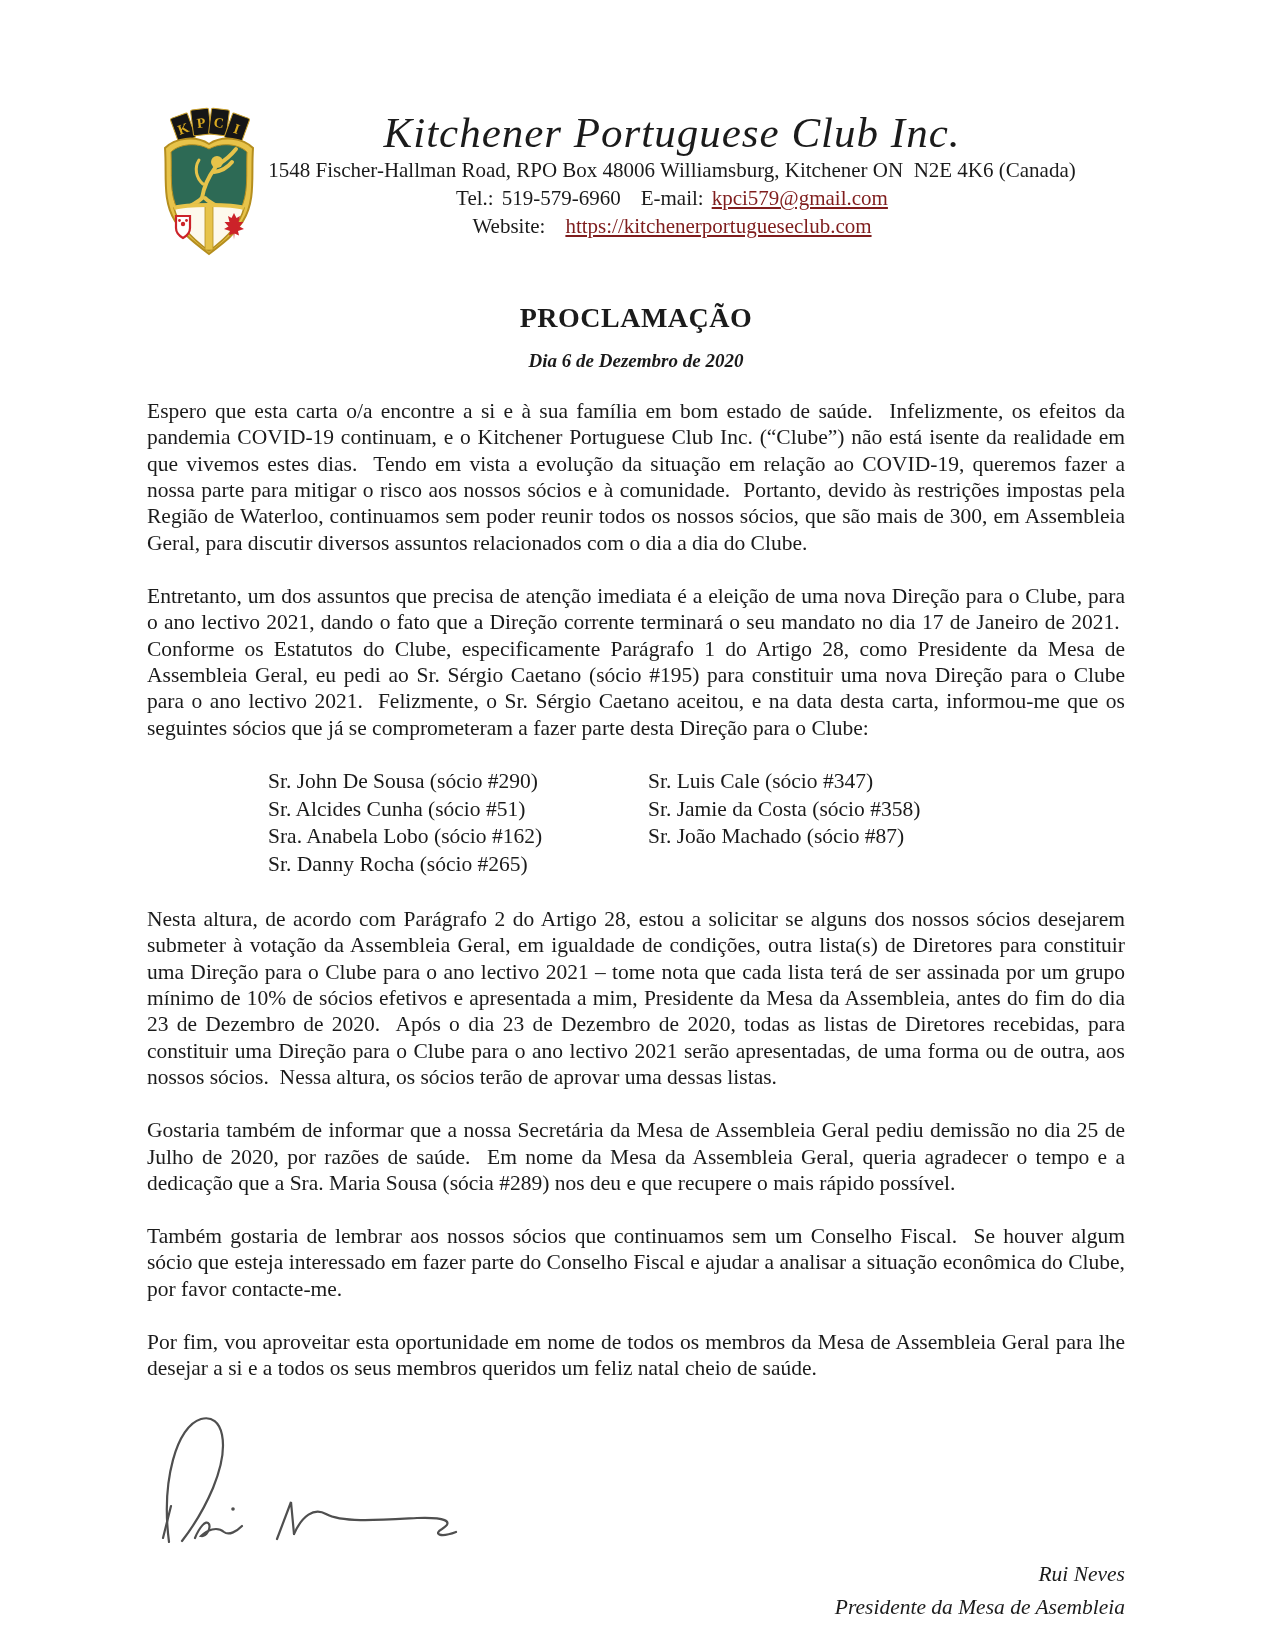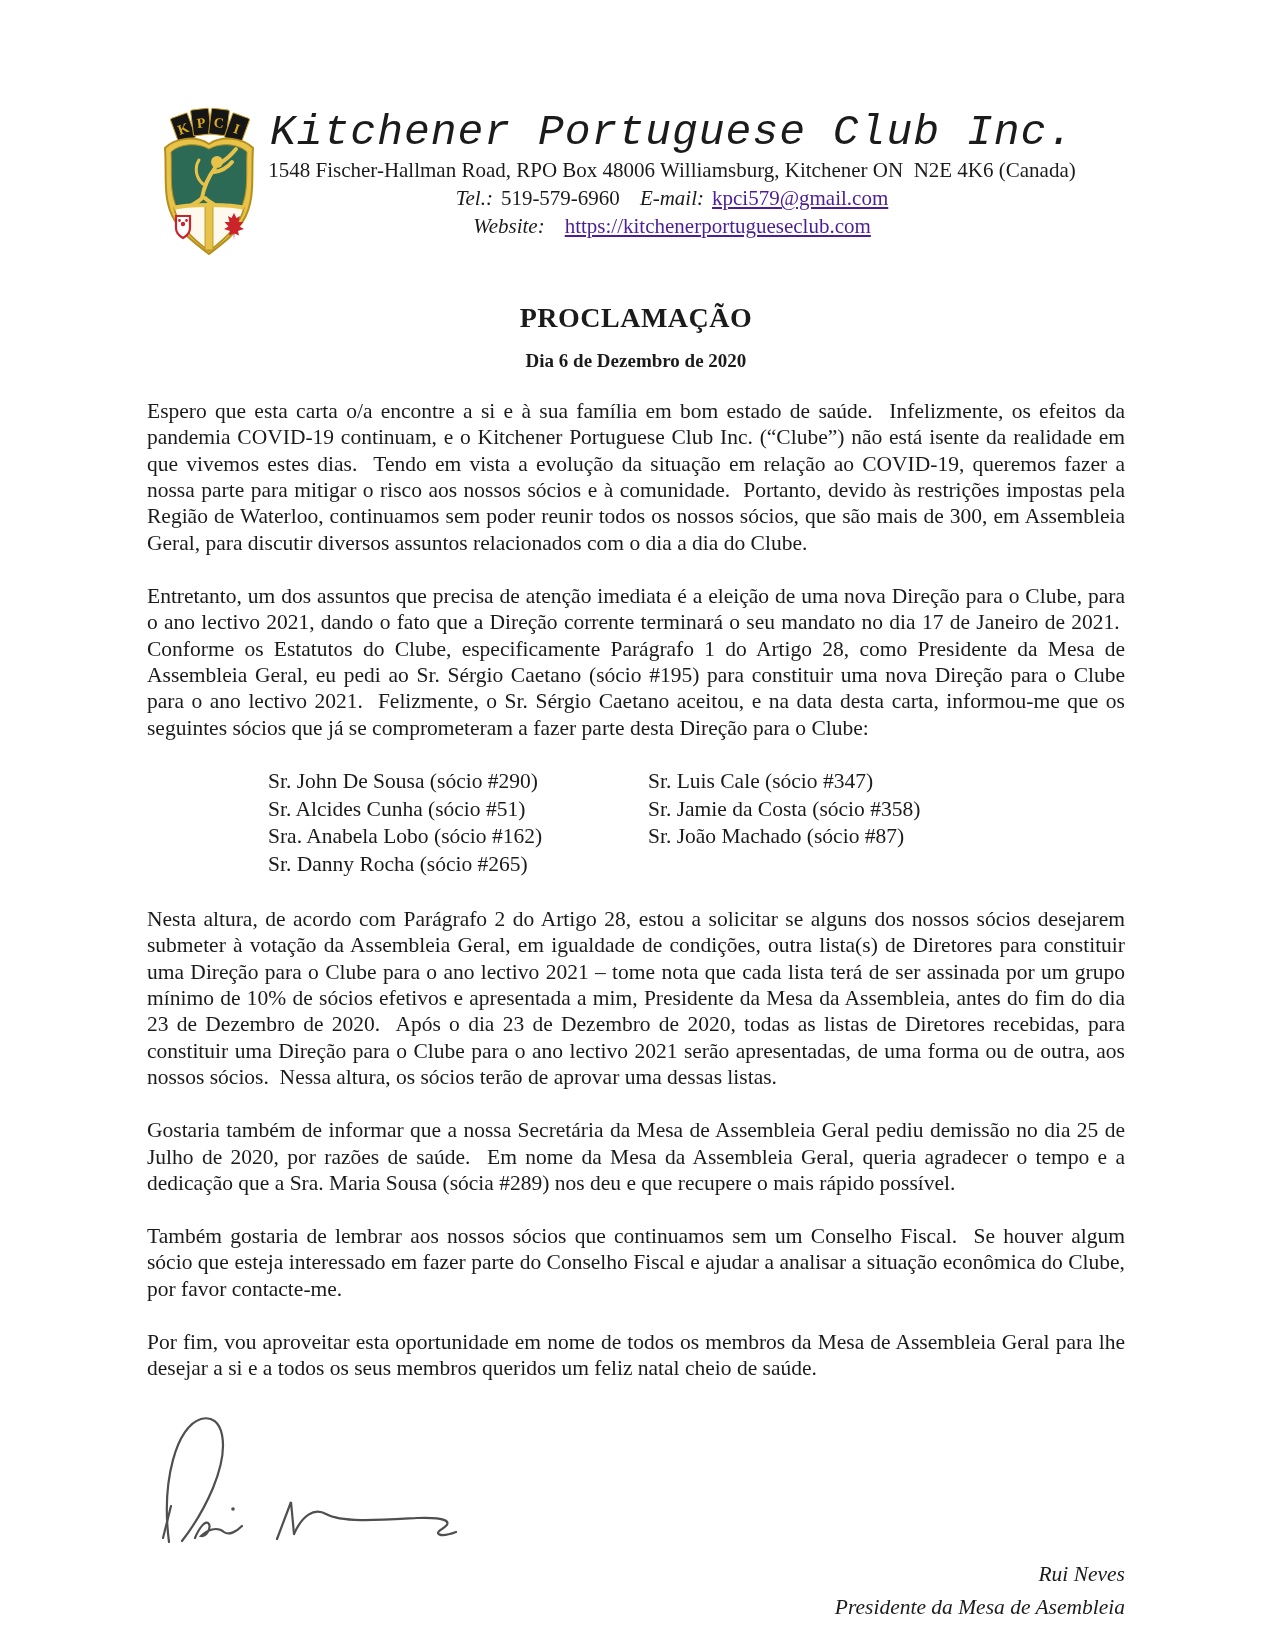--- a/index.html
+++ b/index.html
@@ -23,38 +23,37 @@
   
   .letterhead { display: flex; margin-top: 104px; }
   .logo-wrap { flex: none; width: 112px; margin-left: 6px; }
   .header-text { flex: 1; text-align: center; padding-right: 46px; }
   .club-name {
     font-size: 43px;
     font-style: italic;
     letter-spacing: 1px;
     line-height: 1.05;
     margin-top: 6px;
-    font-family: Liberation Mono, monospace;
   }
   .address { font-size: 21px; margin-top: 3px; white-space: nowrap; }
   .contact-line { font-size: 21px; margin-top: 3px; }
-  .contact-line .lbl { font-style: italic; }
+  .contact-line .lbl { }
   .contact-line .gap-s { display: inline-block; width: 8px; }
   .contact-line .gap-m { display: inline-block; width: 20px; }
-  a.doc-link { color: #4c1d95; text-decoration: underline; cursor: pointer; }
+  a.doc-link { color: #7f1d1d; text-decoration: underline; cursor: pointer; }
 
   
   .title-block { text-align: center; margin-top: 42px; }
   .doc-title {
     font-size: 28px;
     font-weight: bold;
     margin: 16px;
     letter-spacing: 0.5px;
   }
-  .doc-date { font-size: 19px; font-weight: bold; margin-top: 2px; }
+  .doc-date { font-size: 19px; font-weight: bold; font-style: italic; margin-top: 2px; }
 
   
   .body-copy { margin-top: 26px; }
   .body-p {
     font-size: 21.5px;
     line-height: 1.225;
     text-align: justify;
     margin: 0 0 27px 0;
   }
   .member-list {

